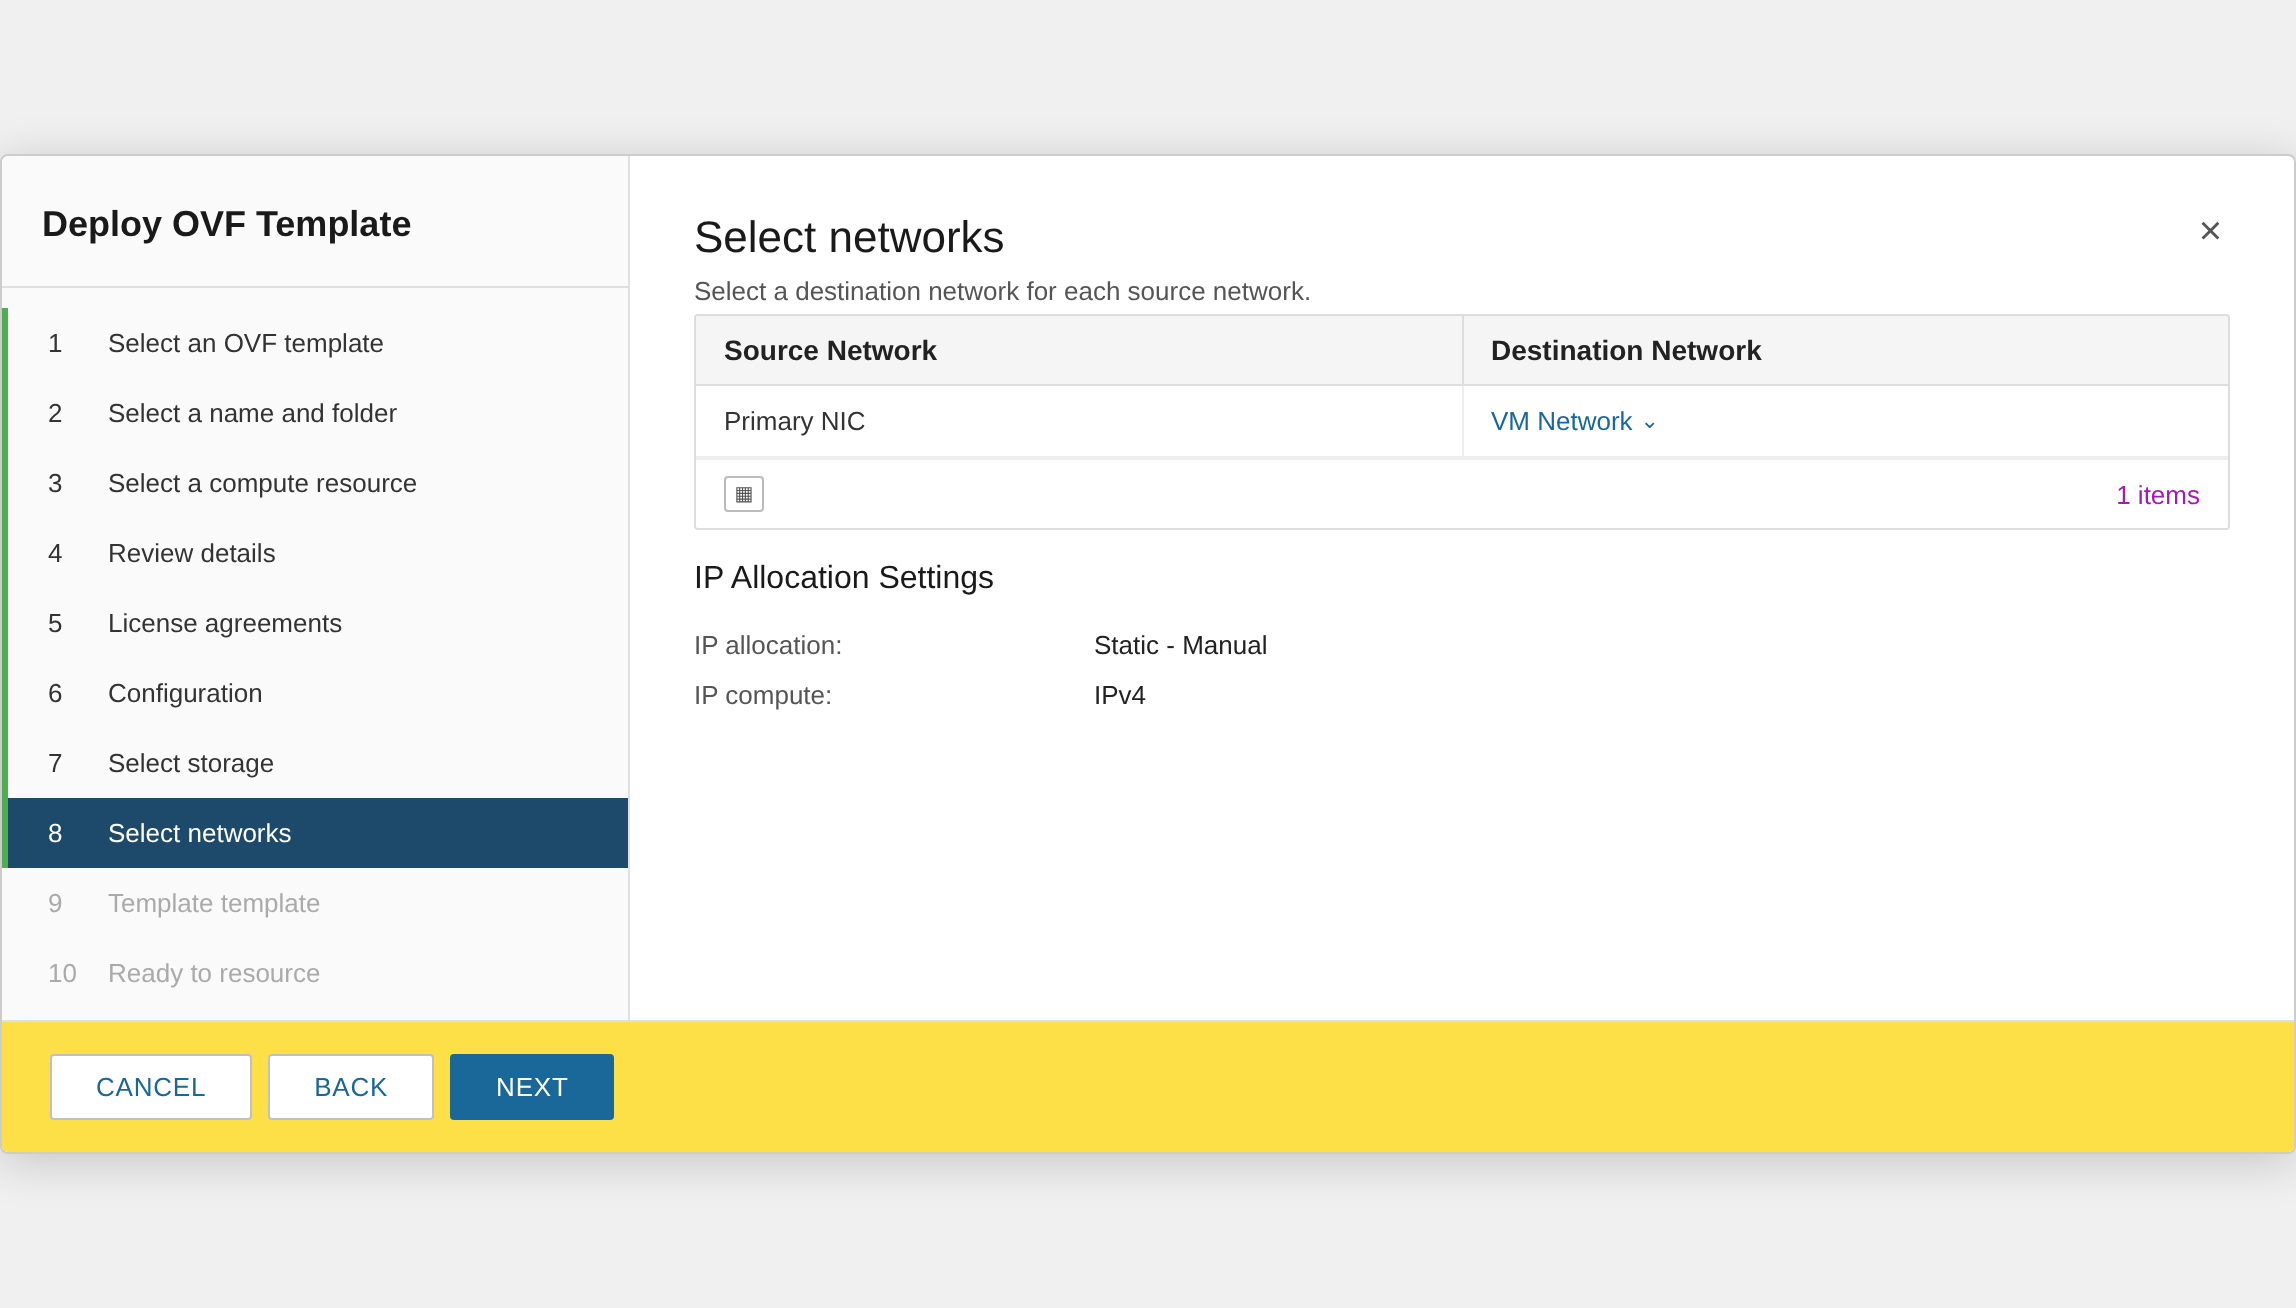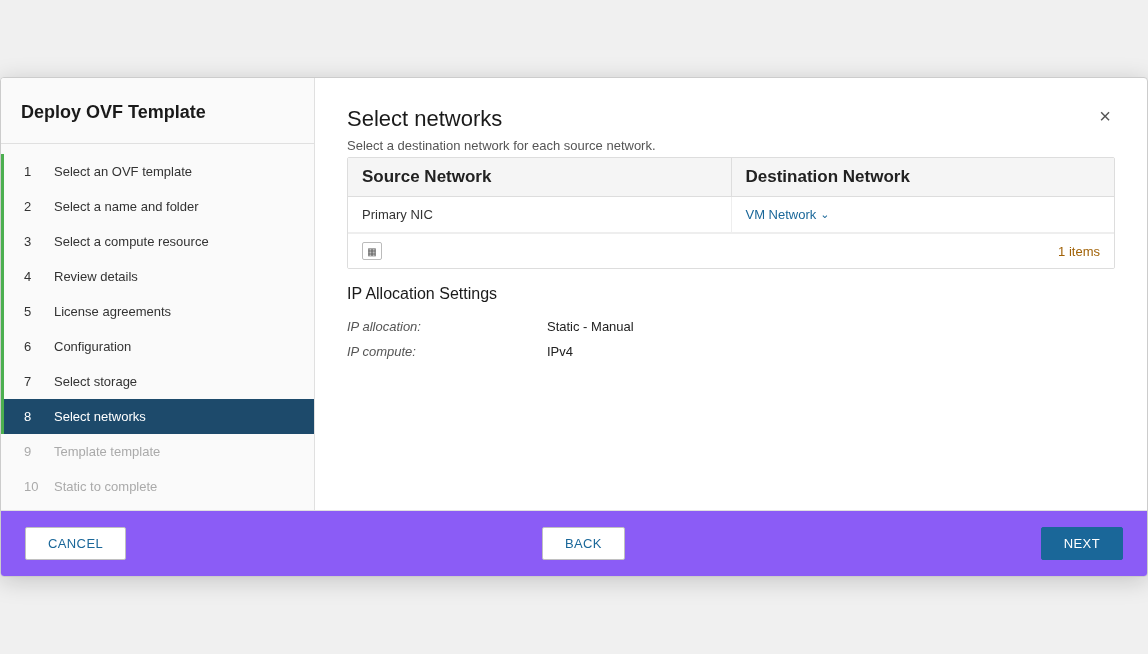--- a/index.html
+++ b/index.html
@@ -116,21 +116,21 @@
       margin-bottom: 16px;
     }
     .table-header {
       display: flex;
       background: #f5f5f5;
       border-bottom: 1px solid #ddd;
     }
     .th {
       padding: 9px 14px;
       font-weight: 600;
-      font-size: 17px;
+      font-size: 14px;
       color: #222;
     }
     .th-source { flex: 1; border-right: 1px solid #ddd; }
     .th-dest { flex: 1; }
     .table-row {
       display: flex;
       border-bottom: 1px solid #eee;
       background: #fff;
     }
     .td {
@@ -175,21 +175,21 @@
       align-items: center;
       justify-content: center;
       border: 1px solid #bbb;
       border-radius: 2px;
       cursor: pointer;
       font-size: 10px;
       color: #555;
     }
     .items-count {
       font-size: 13px;
-      color: #a16207;
+      color: #a21caf;
     }
     
     .section-title {
       font-size: 16px;
       font-weight: 500;
       color: #1a1a1a;
       margin-bottom: 16px;
     }
     .info-grid {
       display: flex;
@@ -197,35 +197,34 @@
       gap: 10px;
     }
     .info-row {
       display: flex;
       align-items: center;
     }
     .info-label {
       width: 200px;
       color: #555;
       font-size: 13px;
-      font-style: italic;
     }
     .info-value {
       color: #222;
       font-size: 13px;
     }
     
     .dialog-footer {
       display: flex;
       align-items: center;
-      justify-content: space-between;
+      justify-content: flex-start;
       padding: 16px 24px;
       border-top: 1px solid #e0e0e0;
       gap: 8px;
-      background: #8b5cf6;
+      background: #fde047;
     }
     .btn {
       padding: 8px 22px;
       border-radius: 2px;
       font-size: 13px;
       font-weight: 500;
       cursor: pointer;
       border: 1px solid transparent;
       letter-spacing: 0.03em;
     }
@@ -286,21 +285,21 @@
         <div class="step-item active">
           <span class="step-num">8</span>
           <span>Select networks</span>
         </div>
         <div class="step-item disabled">
           <span class="step-num">9</span>
           <span>Template template</span>
         </div>
         <div class="step-item disabled">
           <span class="step-num">10</span>
-          <span>Static to complete</span>
+          <span>Ready to resource</span>
         </div>
 
       </div>
     </div>
 
     <div class="main-content">
       <div class="page-header">
         <h1 class="page-title">Select networks</h1>
         <button class="close-btn">×</button>
       </div>

